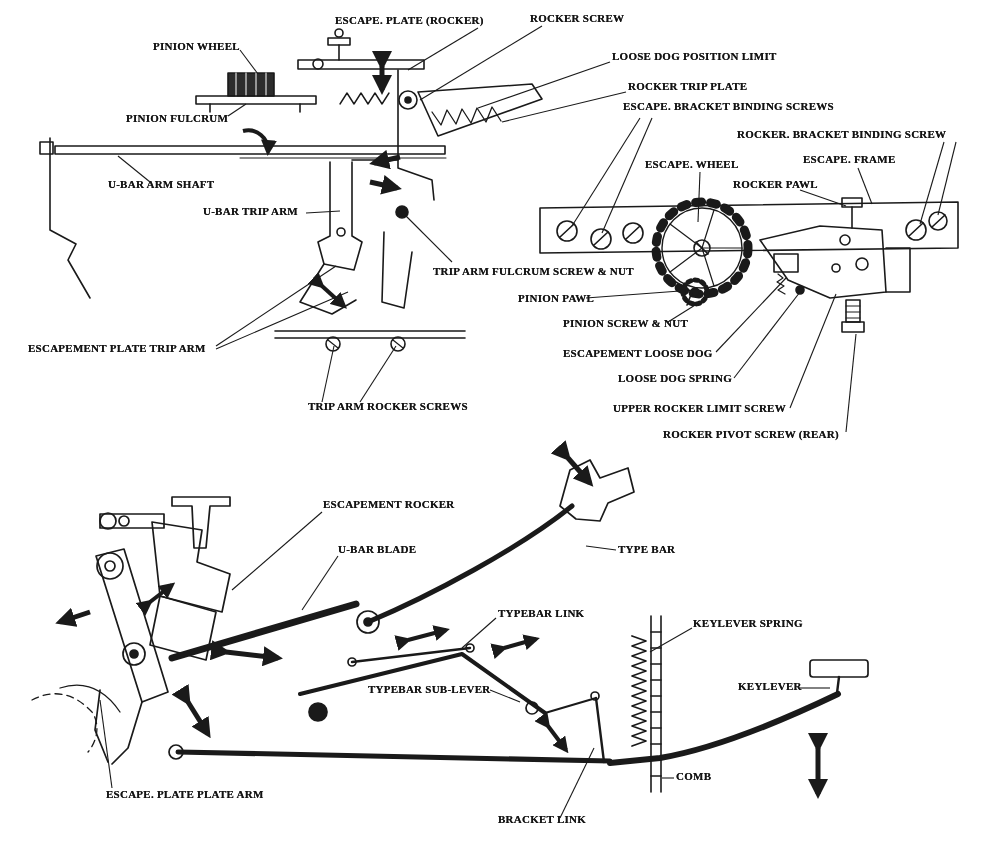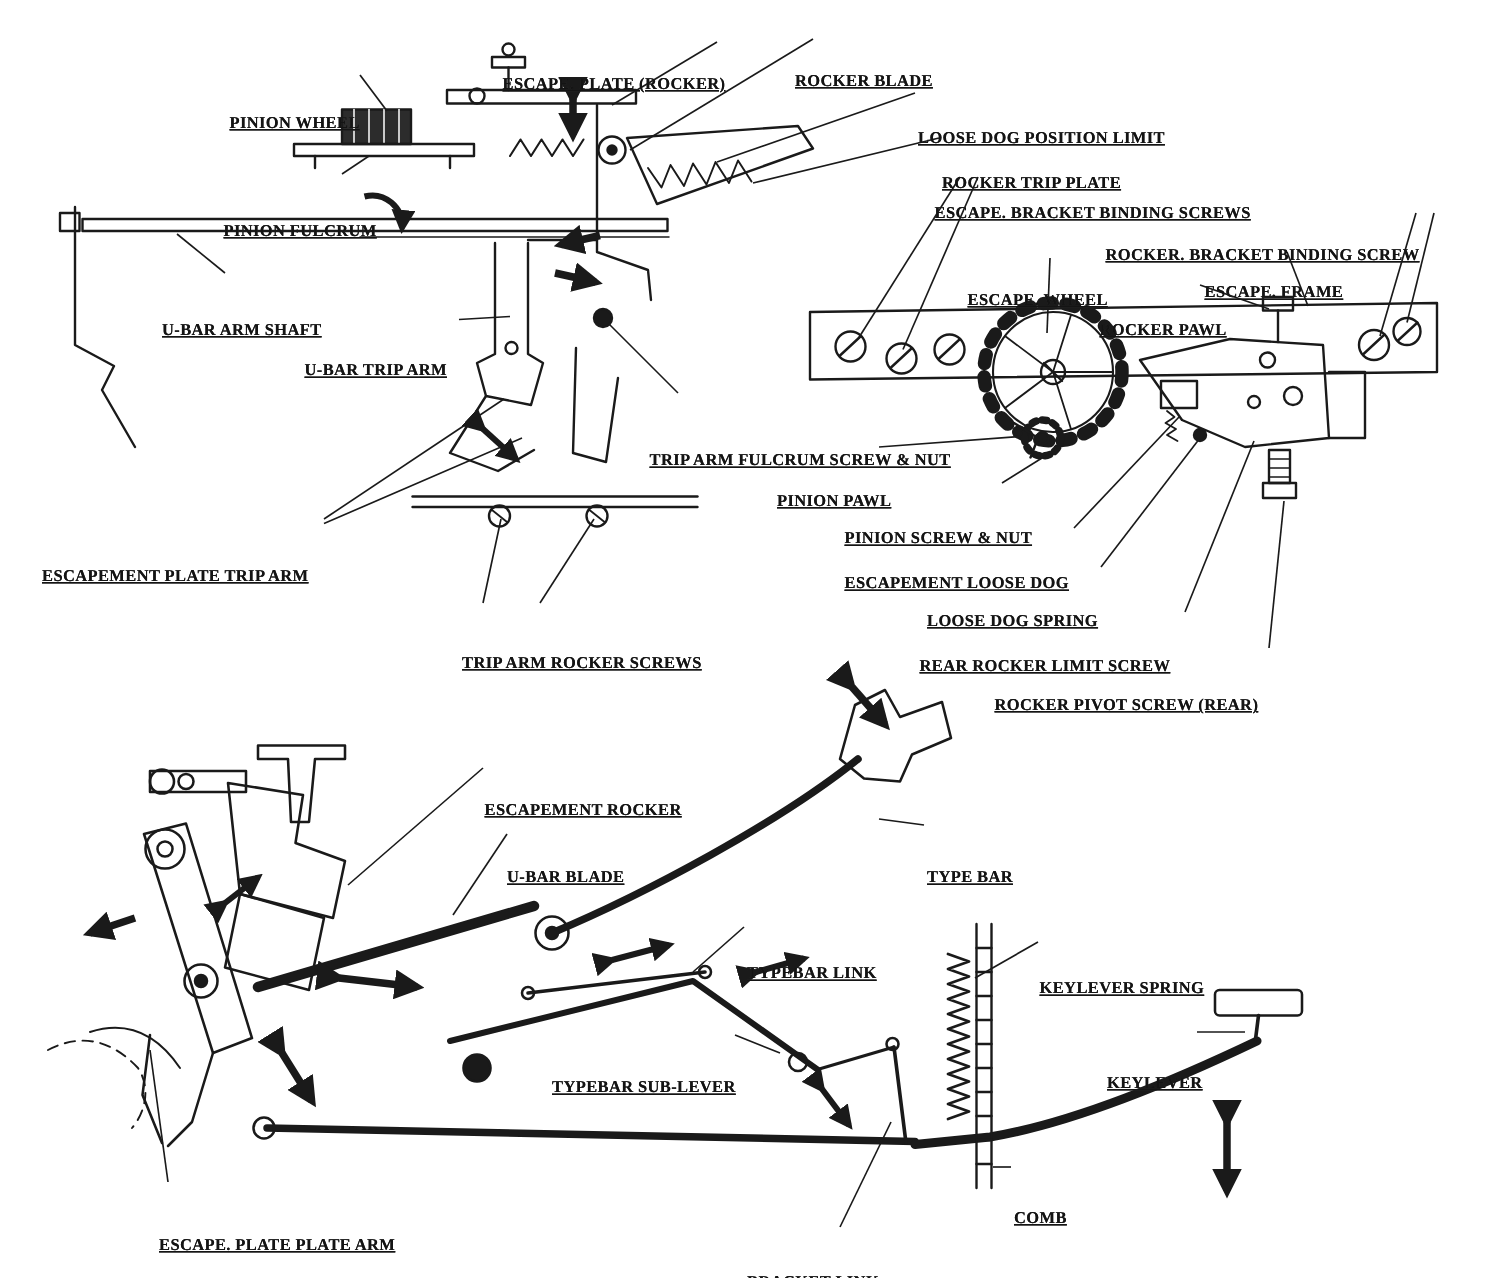--- a/index.html
+++ b/index.html
@@ -5,23 +5,21 @@
   html,body{margin:0;padding:0;background:#ffffff;}
   #stage{
     position:relative;width:1000px;height:852px;background:#ffffff;
     overflow:hidden;font-family:"Liberation Serif",serif;
   }
   #mech{position:absolute;left:0;top:0;}
   .lbl{
     position:absolute;white-space:nowrap;
     font:bold 11px "Liberation Serif",serif;
     letter-spacing:.25px;color:#141414;
-    text-decoration:underline;
     text-shadow:0 0 .4px #333;
-    margin-top:36px;
   }
 </style>
 </head>
 <body>
 
 <div id="stage">
 
   <svg id="mech" width="1000" height="852" viewBox="0 0 1000 852">
     <defs>
       <marker id="ah" markerWidth="4" markerHeight="4" refX="3" refY="2" orient="auto">
@@ -266,40 +264,40 @@
       <line x1="692" y1="628" x2="650" y2="652"></line>
       <line x1="490" y1="690" x2="520" y2="702"></line>
       <line x1="798" y1="688" x2="830" y2="688"></line>
       <line x1="674" y1="778" x2="662" y2="778"></line>
       <line x1="112" y1="788" x2="100" y2="700"></line>
       <line x1="560" y1="818" x2="594" y2="748"></line>
     </g>
   </svg>
 
   <div class="lbl" style="left:335px;top:14px">ESCAPE. PLATE (ROCKER)</div>
-  <div class="lbl" style="left:530px;top:12px">ROCKER BLADE</div>
+  <div class="lbl" style="left:530px;top:12px">ROCKER SCREW</div>
   <div class="lbl" style="left:153px;top:40px">PINION WHEEL</div>
   <div class="lbl" style="left:612px;top:50px">LOOSE DOG POSITION LIMIT</div>
   <div class="lbl" style="left:628px;top:80px">ROCKER TRIP PLATE</div>
-  <div class="lbl" style="left:149px;top:112px">PINION FULCRUM</div>
+  <div class="lbl" style="left:126px;top:112px">PINION FULCRUM</div>
   <div class="lbl" style="left:623px;top:100px">ESCAPE. BRACKET BINDING SCREWS</div>
   <div class="lbl" style="left:737px;top:128px">ROCKER. BRACKET BINDING SCREW</div>
   <div class="lbl" style="left:645px;top:158px">ESCAPE. WHEEL</div>
   <div class="lbl" style="left:803px;top:153px">ESCAPE. FRAME</div>
   <div class="lbl" style="left:733px;top:178px">ROCKER PAWL</div>
   <div class="lbl" style="left:108px;top:178px">U-BAR ARM SHAFT</div>
   <div class="lbl" style="left:203px;top:205px">U-BAR TRIP ARM</div>
   <div class="lbl" style="left:433px;top:265px">TRIP ARM FULCRUM SCREW &amp; NUT</div>
   <div class="lbl" style="left:518px;top:292px">PINION PAWL</div>
   <div class="lbl" style="left:563px;top:317px">PINION SCREW &amp; NUT</div>
   <div class="lbl" style="left:28px;top:342px">ESCAPEMENT PLATE TRIP ARM</div>
   <div class="lbl" style="left:563px;top:347px">ESCAPEMENT LOOSE DOG</div>
   <div class="lbl" style="left:618px;top:372px">LOOSE DOG SPRING</div>
   <div class="lbl" style="left:308px;top:400px">TRIP ARM ROCKER SCREWS</div>
-  <div class="lbl" style="left:613px;top:402px">REAR ROCKER LIMIT SCREW</div>
+  <div class="lbl" style="left:613px;top:402px">UPPER ROCKER LIMIT SCREW</div>
   <div class="lbl" style="left:663px;top:428px">ROCKER PIVOT SCREW (REAR)</div>
   <div class="lbl" style="left:323px;top:498px">ESCAPEMENT ROCKER</div>
   <div class="lbl" style="left:338px;top:543px">U-BAR BLADE</div>
   <div class="lbl" style="left:618px;top:543px">TYPE BAR</div>
   <div class="lbl" style="left:498px;top:607px">TYPEBAR LINK</div>
   <div class="lbl" style="left:693px;top:617px">KEYLEVER SPRING</div>
   <div class="lbl" style="left:368px;top:683px">TYPEBAR SUB-LEVER</div>
   <div class="lbl" style="left:738px;top:680px">KEYLEVER</div>
   <div class="lbl" style="left:676px;top:770px">COMB</div>
   <div class="lbl" style="left:106px;top:788px">ESCAPE. PLATE PLATE ARM</div>

